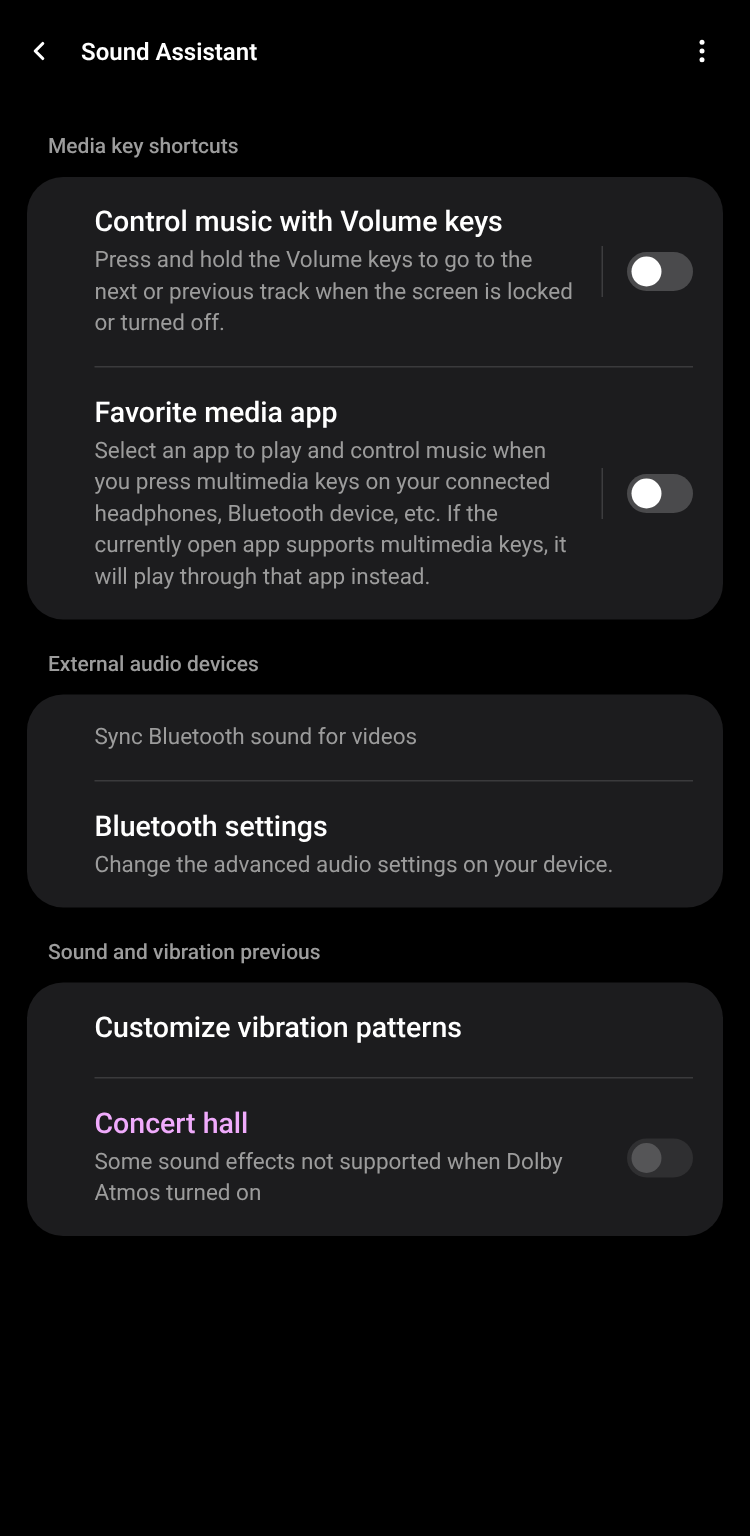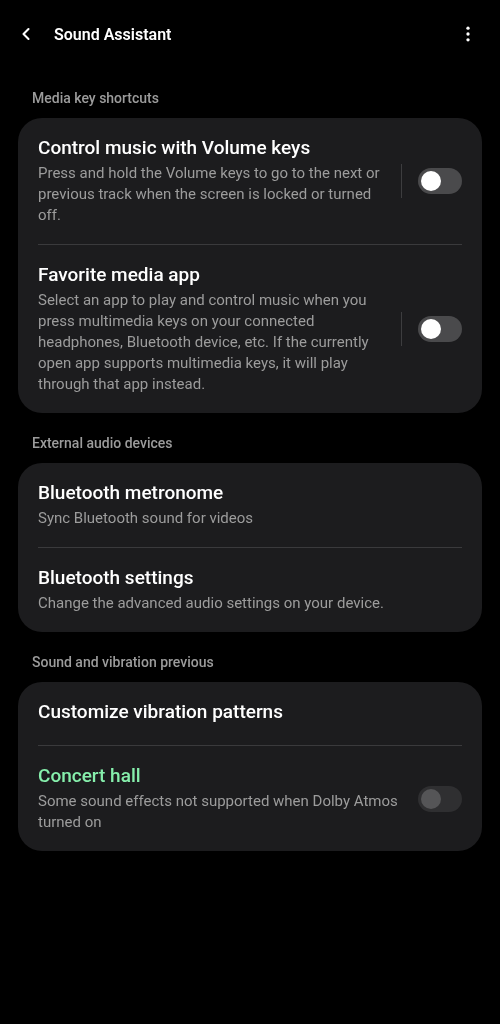--- a/index.html
+++ b/index.html
@@ -44,39 +44,40 @@
   .section-header {
     color: #9c9c9c;
     font-size: 14px;
     font-weight: 500;
     padding: 22px 14px 12px 14px;
   }
   .card {
     background: #1c1c1e;
     border-radius: 24px;
     overflow: hidden;
+    padding-left: 25px;
   }
   .setting-row {
     display: flex;
     align-items: center;
     padding: 18px 20px;
     gap: 14px;
     cursor: pointer;
   }
   .setting-text {
     flex: 1;
   }
   .setting-title {
     font-size: 19px;
     font-weight: 500;
     color: #ffffff;
     margin-bottom: 4px;
   }
   .setting-title.disabled {
-    color: #86efac;
+    color: #f0abfc;
   }
   .setting-desc {
     font-size: 15px;
     color: #9c9c9c;
     line-height: 1.4;
   }
   .toggle-wrap {
     display: flex;
     align-items: center;
     gap: 16px;
@@ -163,21 +164,20 @@
           <div class="toggle-thumb"></div>
         </div>
       </div>
     </div>
   </div>
 
   <div class="section-header">External audio devices</div>
   <div class="card">
     <div class="setting-row">
       <div class="setting-text">
-        <div class="setting-title">Bluetooth metronome</div>
         <div class="setting-desc">Sync Bluetooth sound for videos</div>
       </div>
     </div>
     <div class="divider"></div>
     <div class="setting-row">
       <div class="setting-text">
         <div class="setting-title">Bluetooth settings</div>
         <div class="setting-desc">Change the advanced audio settings on your device.</div>
       </div>
     </div>

